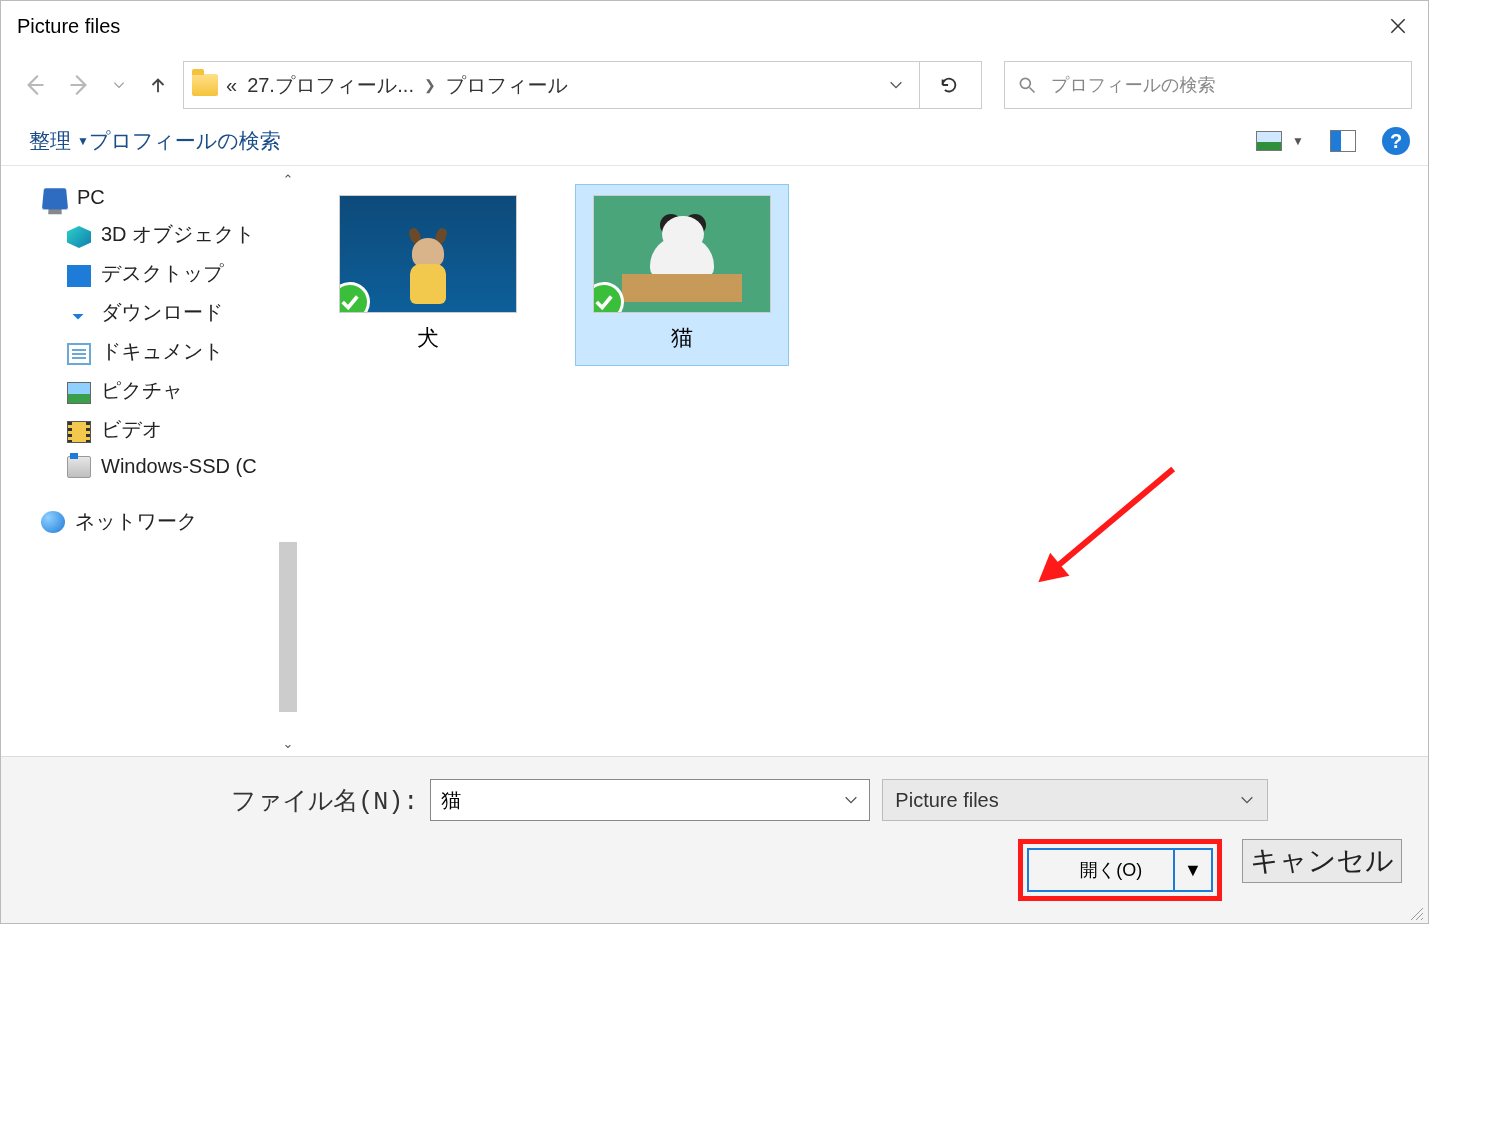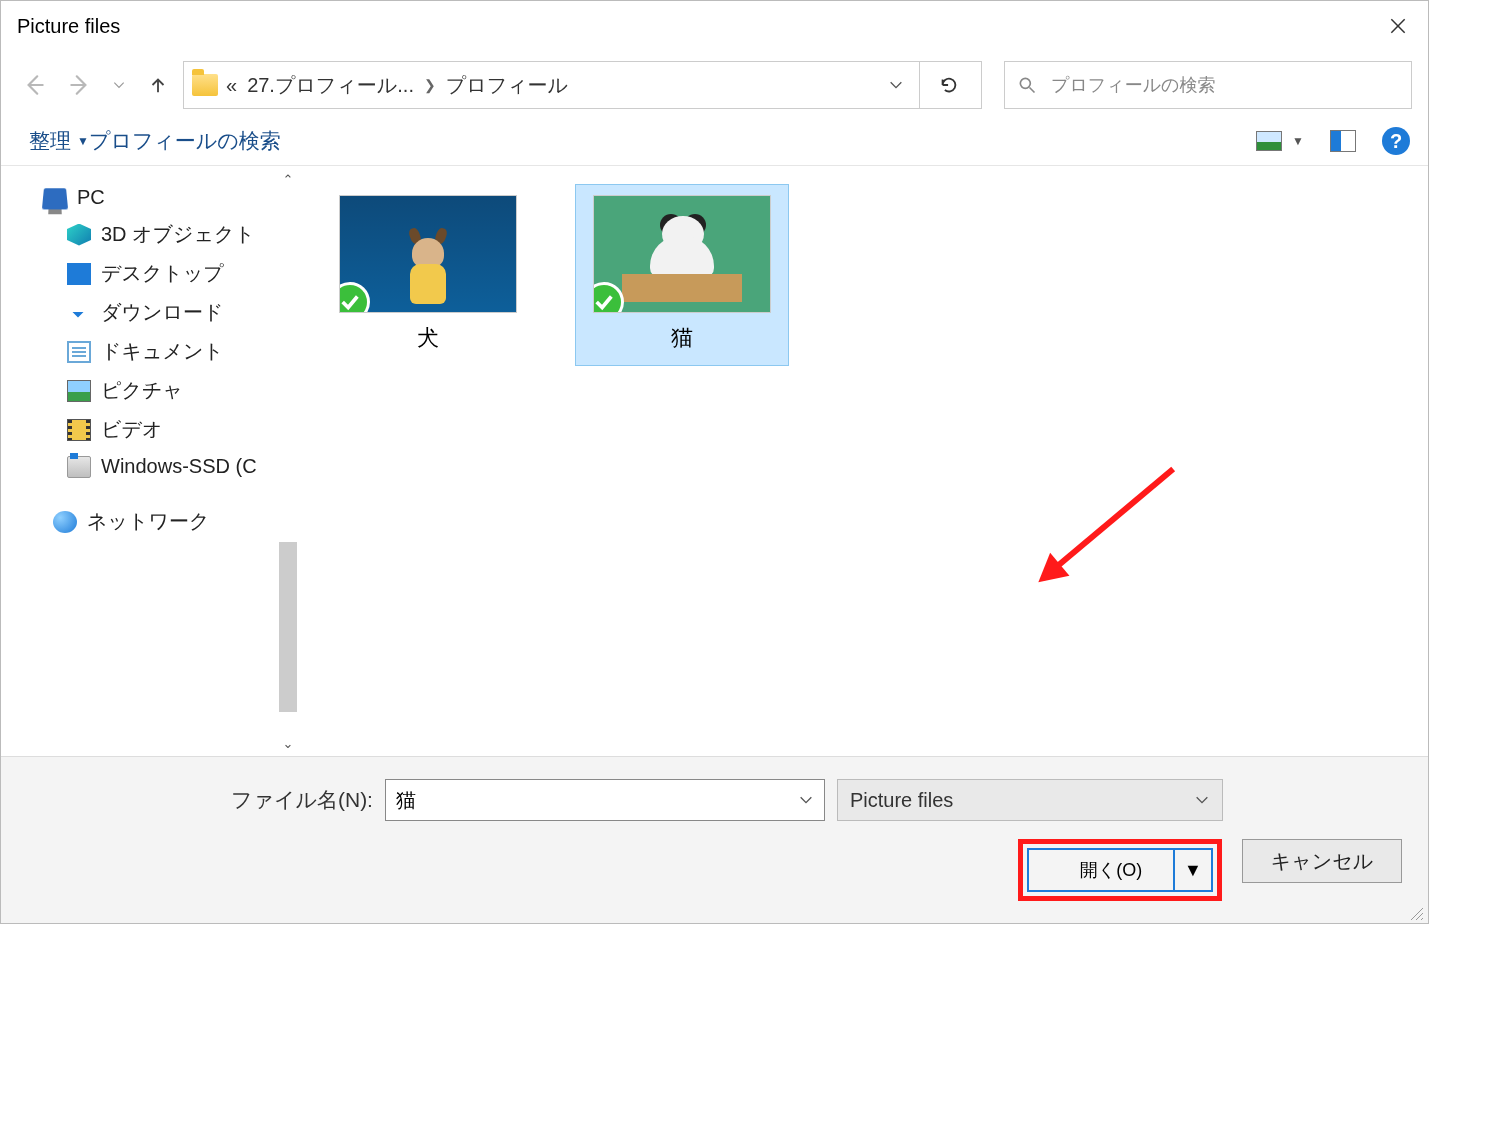--- a/index.html
+++ b/index.html
@@ -107,21 +107,21 @@
   }
   .scrollbar .arrow { width:26px; height:26px; display:flex; align-items:center; justify-content:center; color:#555; font-size:13px;}
   .scrollbar .track { flex:1; width:26px; position:relative;}
   .scrollbar .thumb { position:absolute; left:4px; width:18px; top:350px; height:170px; background:#ccc;}
 
   .tree { list-style:none; }
   .tree li {
     display:flex; align-items:center; gap:10px; padding:6px 0 6px 42px;
     font-size:20px; color:#222; white-space:nowrap;
   }
-  .tree li.sub { padding-left:66px;}
+  .tree li.sub { padding-left:66px;align-items:flex-end;}
   .tree .gap { height:18px;}
   .ico { width:24px; height:22px; flex-shrink:0; display:inline-block;}
   .ico-pc { background:#2d6cc0; transform:perspective(40px) rotateX(18deg); border-radius:2px; position:relative;}
   .ico-pc::after{content:"";position:absolute;bottom:-4px;left:6px;width:12px;height:4px;background:#888;}
   .ico-3d { background:linear-gradient(135deg,#2dd1c8,#107db0); clip-path:polygon(50% 0,100% 25%,100% 75%,50% 100%,0 75%,0 25%);}
   .ico-down svg{width:22px;height:22px;fill:#1e7bd8;}
   .ico-desk { background:#1e7bd8;}
   .ico-doc { border:2px solid #6aa8d8; background:#fff; position:relative;}
   .ico-doc::before{content:"";position:absolute;top:4px;left:3px;right:3px;height:2px;background:#6aa8d8;box-shadow:0 4px 0 #6aa8d8,0 8px 0 #6aa8d8;}
   .ico-pic { border:1px solid #666; background:linear-gradient(#8fd0ff 0 55%,#3a9f4a 55% 100%);}
@@ -176,36 +176,36 @@
   .arrow-anno .head{
     position:absolute; left:-6px; top:-12px;
     border-right:28px solid #ff1a1a; border-top:15px solid transparent; border-bottom:15px solid transparent;
   }
 
   
   .footer {
     background:#f4f4f4; border-top:1px solid #ddd; padding:22px 20px 22px 20px;
   }
   .row1 { display:flex; align-items:center; gap:12px; padding-left:210px;}
-  .fn-label { font-size:21px; color:#333;}
+  .fn-label { font-size:25px; color:#333;font-family:Liberation Mono, monospace;}
   .fn-input {
     flex:0 0 440px; height:42px; border:1px solid #888; background:#fff;
     display:flex; align-items:center; justify-content:space-between;
     padding:0 10px; font-size:20px;
   }
   .ft-select {
     flex:0 0 386px; height:42px; border:1px solid #bbb; background:#e9e9e9;
     display:flex; align-items:center; justify-content:space-between;
     padding:0 12px; font-size:20px; color:#333;
   }
   .row2 { display:flex; justify-content:flex-end; gap:20px; margin-top:18px; padding-right:6px;}
   .btn {
     height:44px; border:1px solid #999; background:#e9e9e9;
     display:flex; align-items:center; justify-content:center;
-    font-size:20px; color:#222;
+    font-size:28px; color:#222;
   }
   .open-wrap {
     border:5px solid #ff1a1a; padding:4px; display:flex;
   }
   .open-btn {
     border:2px solid #1e7bd8; display:flex; height:44px;
   }
   .open-btn .main{ width:126px; display:flex; align-items:center; justify-content:center; border-right:2px solid #1e7bd8;margin-left:20px;}
   .open-btn .dd{ width:36px; display:flex; align-items:center; justify-content:center;}
   .cancel-btn { width:160px;}
@@ -335,21 +335,21 @@
           </li>
         <li class="sub">
             <span class="ico ico-vid"></span>
             <span>ビデオ</span>
           </li>
         <li class="sub">
             <span class="ico ico-drive"></span>
             <span>Windows-SSD (C</span>
           </li>
         <li class="gap"></li>
-        <li style="padding-left:52px">
+        <li style="padding-left:40px">
             <span class="ico ico-net"></span>
             <span>ネットワーク</span>
           </li>
       </ul>
       <div class="scrollbar">
         <div class="arrow">⌃</div>
         <div class="track">
             <div class="thumb"></div>
           </div>
         <div class="arrow">⌄</div>

